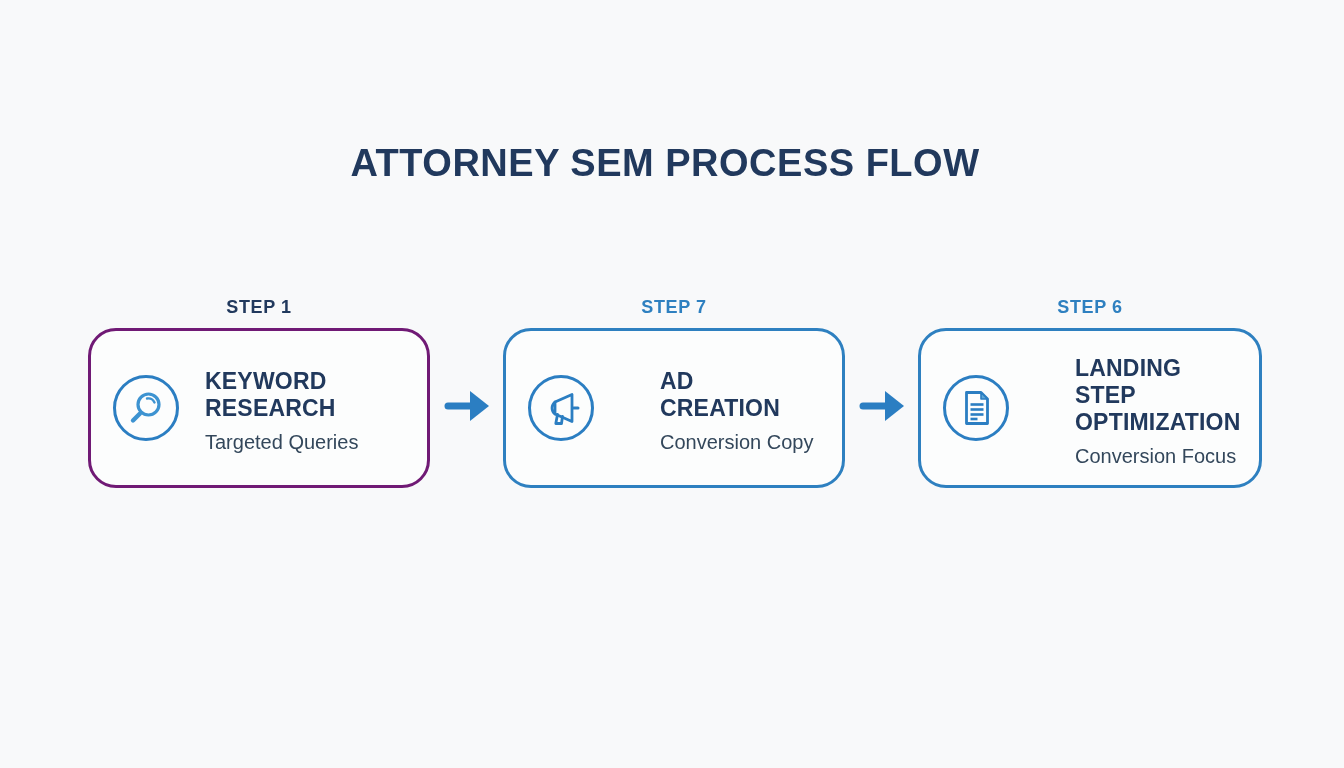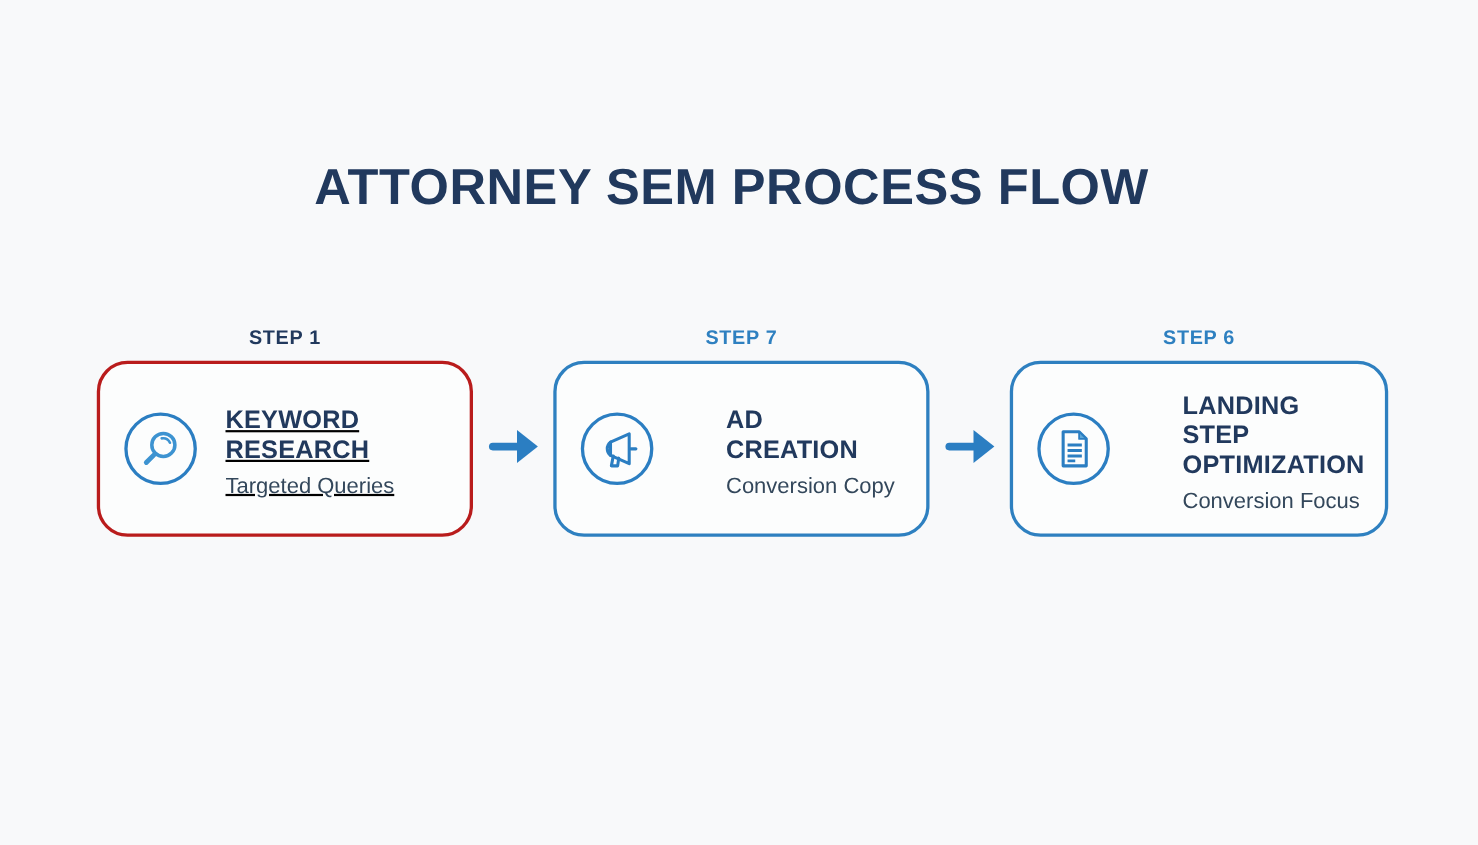--- a/index.html
+++ b/index.html
@@ -14,21 +14,21 @@
     background: #f8f9fa;
     overflow: hidden;
   }
   .title {
     position: absolute;
     top: 142px;
     left: 0;
     width: 1330px;
     margin: 0;
     text-align: center;
-    font-size: 46px;
+    font-size: 38px;
     font-weight: bold;
     letter-spacing: 0.5px;
     color: #21395d;
   }
   .step-group {
     position: absolute;
     top: 294px;
     width: 342px;
   }
   .step-group.g1 { left: 88px; }
@@ -46,21 +46,21 @@
   .g2 .step-label, .g3 .step-label { color: #2e80c0; }
   .step-box {
     box-sizing: border-box;
     height: 160px;
     border-radius: 28px;
     background: #fcfdfd;
     display: flex;
     align-items: center;
     padding: 0 18px 0 22px;
   }
-  .g1 .step-box { border: 3px solid #b91c1c; text-decoration: underline; }
+  .g1 .step-box { border: 3px solid #701a75; }
   .g2 .step-box, .g3 .step-box { border: 3px solid #2e80c0; gap: 40px; }
   .icon-badge {
     box-sizing: border-box;
     flex: 0 0 66px;
     width: 66px;
     height: 66px;
     border: 3px solid #2b7ec2;
     border-radius: 50%;
     display: flex;
     align-items: center;

